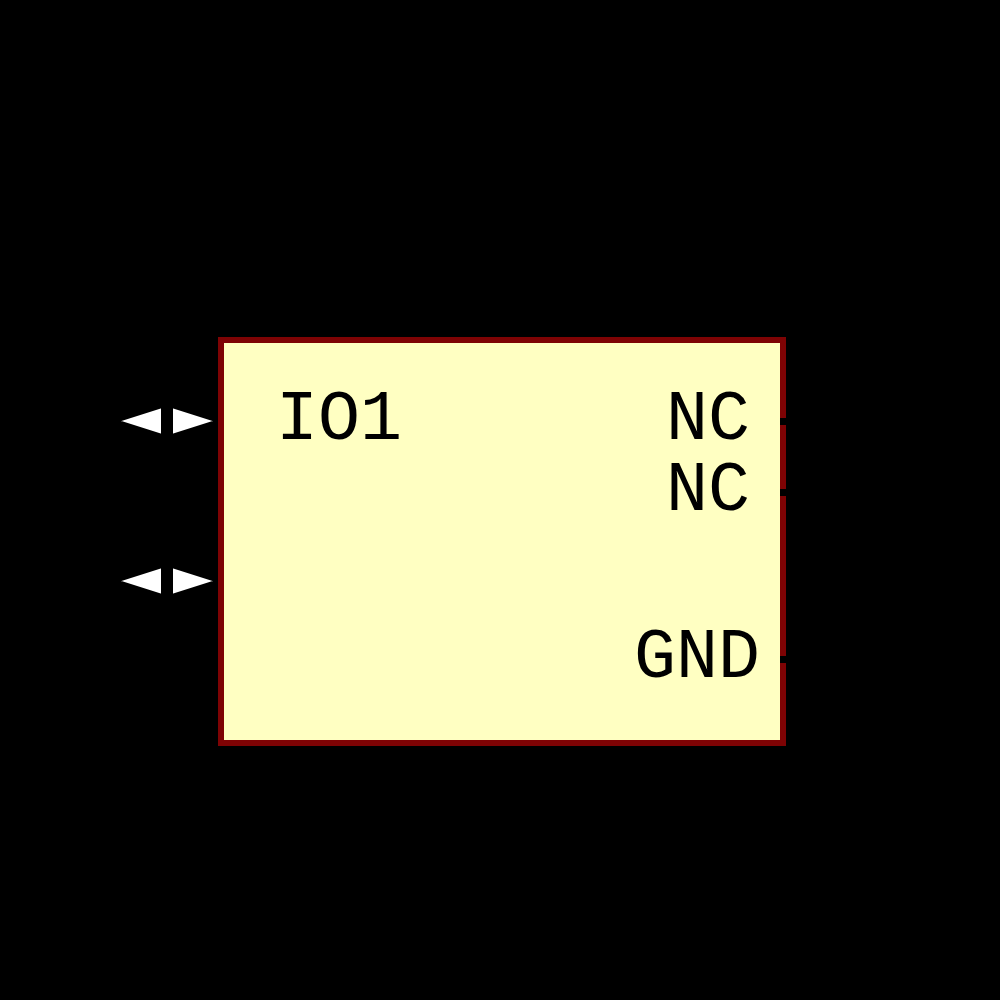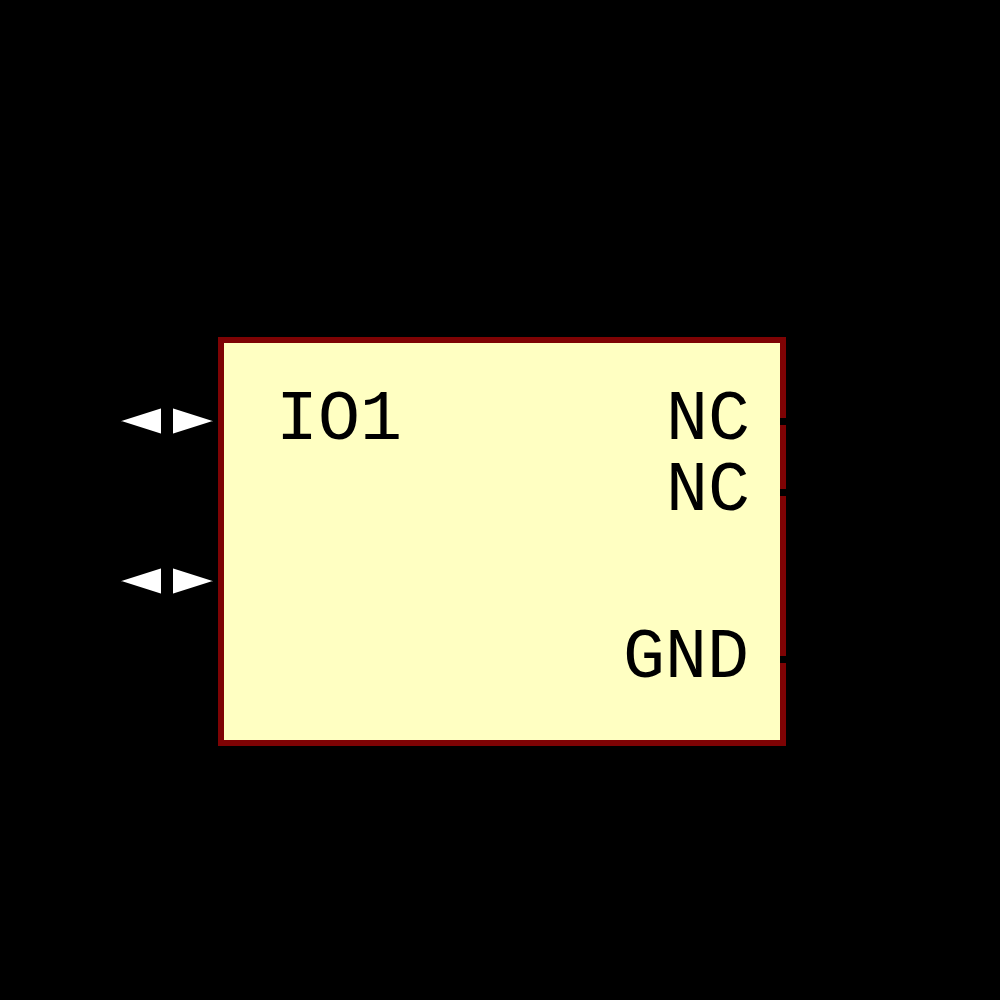--- a/index.html
+++ b/index.html
@@ -33,21 +33,21 @@
     line-height: 1;
     transform: translateY(-50%);
     white-space: nowrap;
   }
   .label-left { left: 276px; }
   .label-right { right: 270px; text-align: right; }
   .label-io1 { top: 421px; }
   .label-io2 { top: 581px; }
   .label-nc1 { top: 421px; }
   .label-nc2 { top: 492px; }
-  .label-gnd { top: 659px; right: 271px; }
+  .label-gnd { top: 659px; right: 260px; }
   .pin-arrow {
     position: absolute;
     left: 116px;
     width: 102px;
     height: 36px;
   }
   .arrow-io1 { top: 403px; }
   .arrow-io2 { top: 563px; }
   .pin-stub {
     position: absolute;

